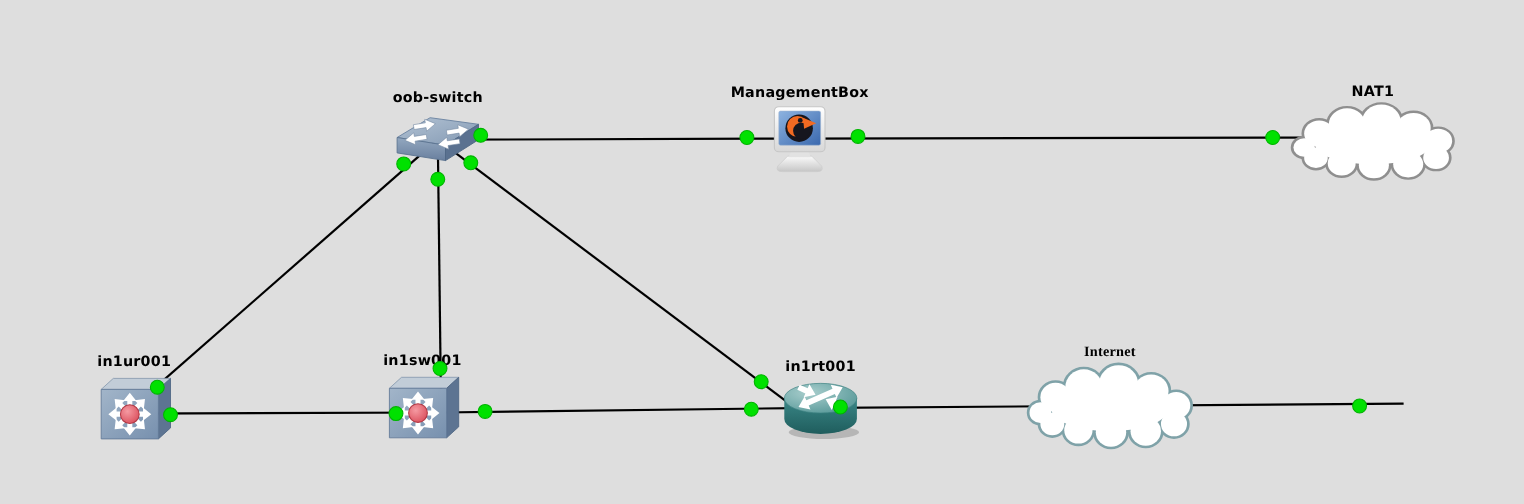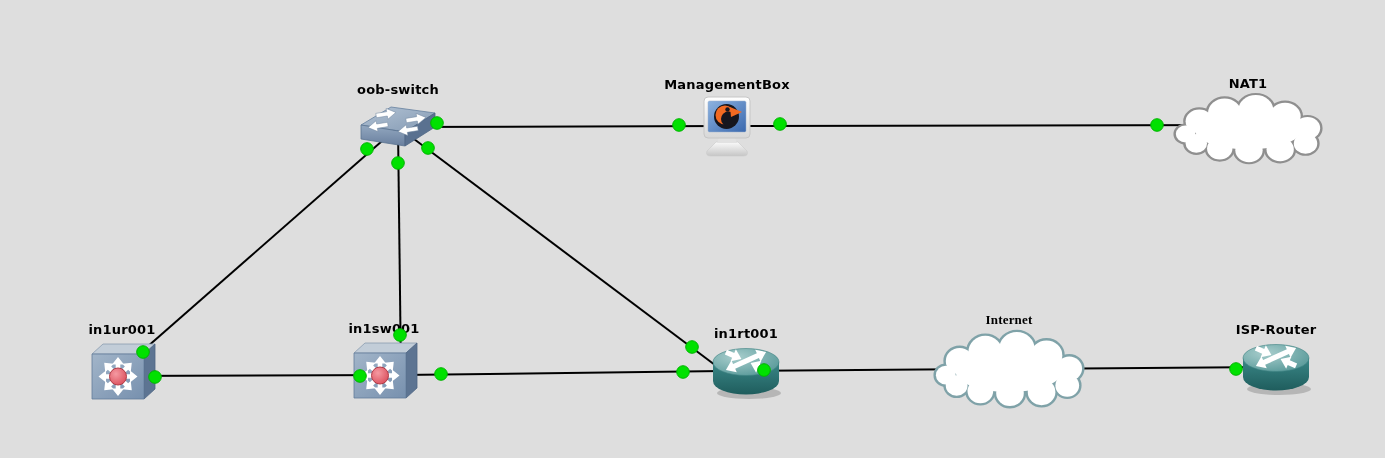--- a/index.html
+++ b/index.html
@@ -229,35 +229,20 @@
         <circle cx="139" cy="57" r="12"></circle>
           <circle cx="113" cy="64" r="14"></circle>
           <circle cx="81" cy="65" r="14"></circle>
         <circle cx="51" cy="63" r="13"></circle>
           <circle cx="27" cy="57" r="11"></circle>
         <ellipse cx="80" cy="42" rx="54" ry="22"></ellipse>
       </g>
     </svg>
   </div>
 
-  <div class="node" style="width: 72px; height: 56px; left: 1240px; top: 341px;">
-    <div class="node-label">ISP-Router</div>
-    <svg viewBox="0 0 72 56">
-      <ellipse cx="39" cy="48" rx="32" ry="6" fill="rgba(110,110,110,0.35)"></ellipse>
-      <path d="M3,17 L3,36 A33,13.5 0 0 0 69,36 L69,17 Z" fill="url(#gRtBody)"></path>
-      <ellipse cx="36" cy="17" rx="33" ry="13.5" fill="url(#gRtTop)" stroke="#3c8181" stroke-width="0.6"></ellipse>
-      <g fill="#ffffff">
-        <polygon points="-22,0 -13,-6.5 -13,-2.6 13,-2.6 13,-6.5 22,0 13,6.5 13,2.6 -13,2.6 -13,6.5" transform="translate(36,16) rotate(-24)"></polygon>
-        <g transform="translate(36,16) rotate(24)">
-          <polygon points="-22,-2.6 -14,-2.6 -14,-6.5 -5,0 -14,6.5 -14,2.6 -22,2.6"></polygon>
-          <polygon points="22,-2.6 14,-2.6 14,-6.5 5,0 14,6.5 14,2.6 22,2.6"></polygon>
-        </g>
-      </g>
-    </svg>
-  </div>
 
   <svg id="dots-layer" class="layer">
       <circle cx="437" cy="123" r="6.3" fill="#00e100" stroke="#00b400" stroke-width="1"></circle>
       <circle cx="679" cy="125" r="6.3" fill="#00e100" stroke="#00b400" stroke-width="1"></circle>
       <circle cx="780" cy="124" r="6.3" fill="#00e100" stroke="#00b400" stroke-width="1"></circle>
       <circle cx="1157" cy="125" r="6.3" fill="#00e100" stroke="#00b400" stroke-width="1"></circle>
       <circle cx="367" cy="149" r="6.3" fill="#00e100" stroke="#00b400" stroke-width="1"></circle>
       <circle cx="143" cy="352" r="6.3" fill="#00e100" stroke="#00b400" stroke-width="1"></circle>
       <circle cx="398" cy="163" r="6.3" fill="#00e100" stroke="#00b400" stroke-width="1"></circle>
       <circle cx="400" cy="335" r="6.3" fill="#00e100" stroke="#00b400" stroke-width="1"></circle>

